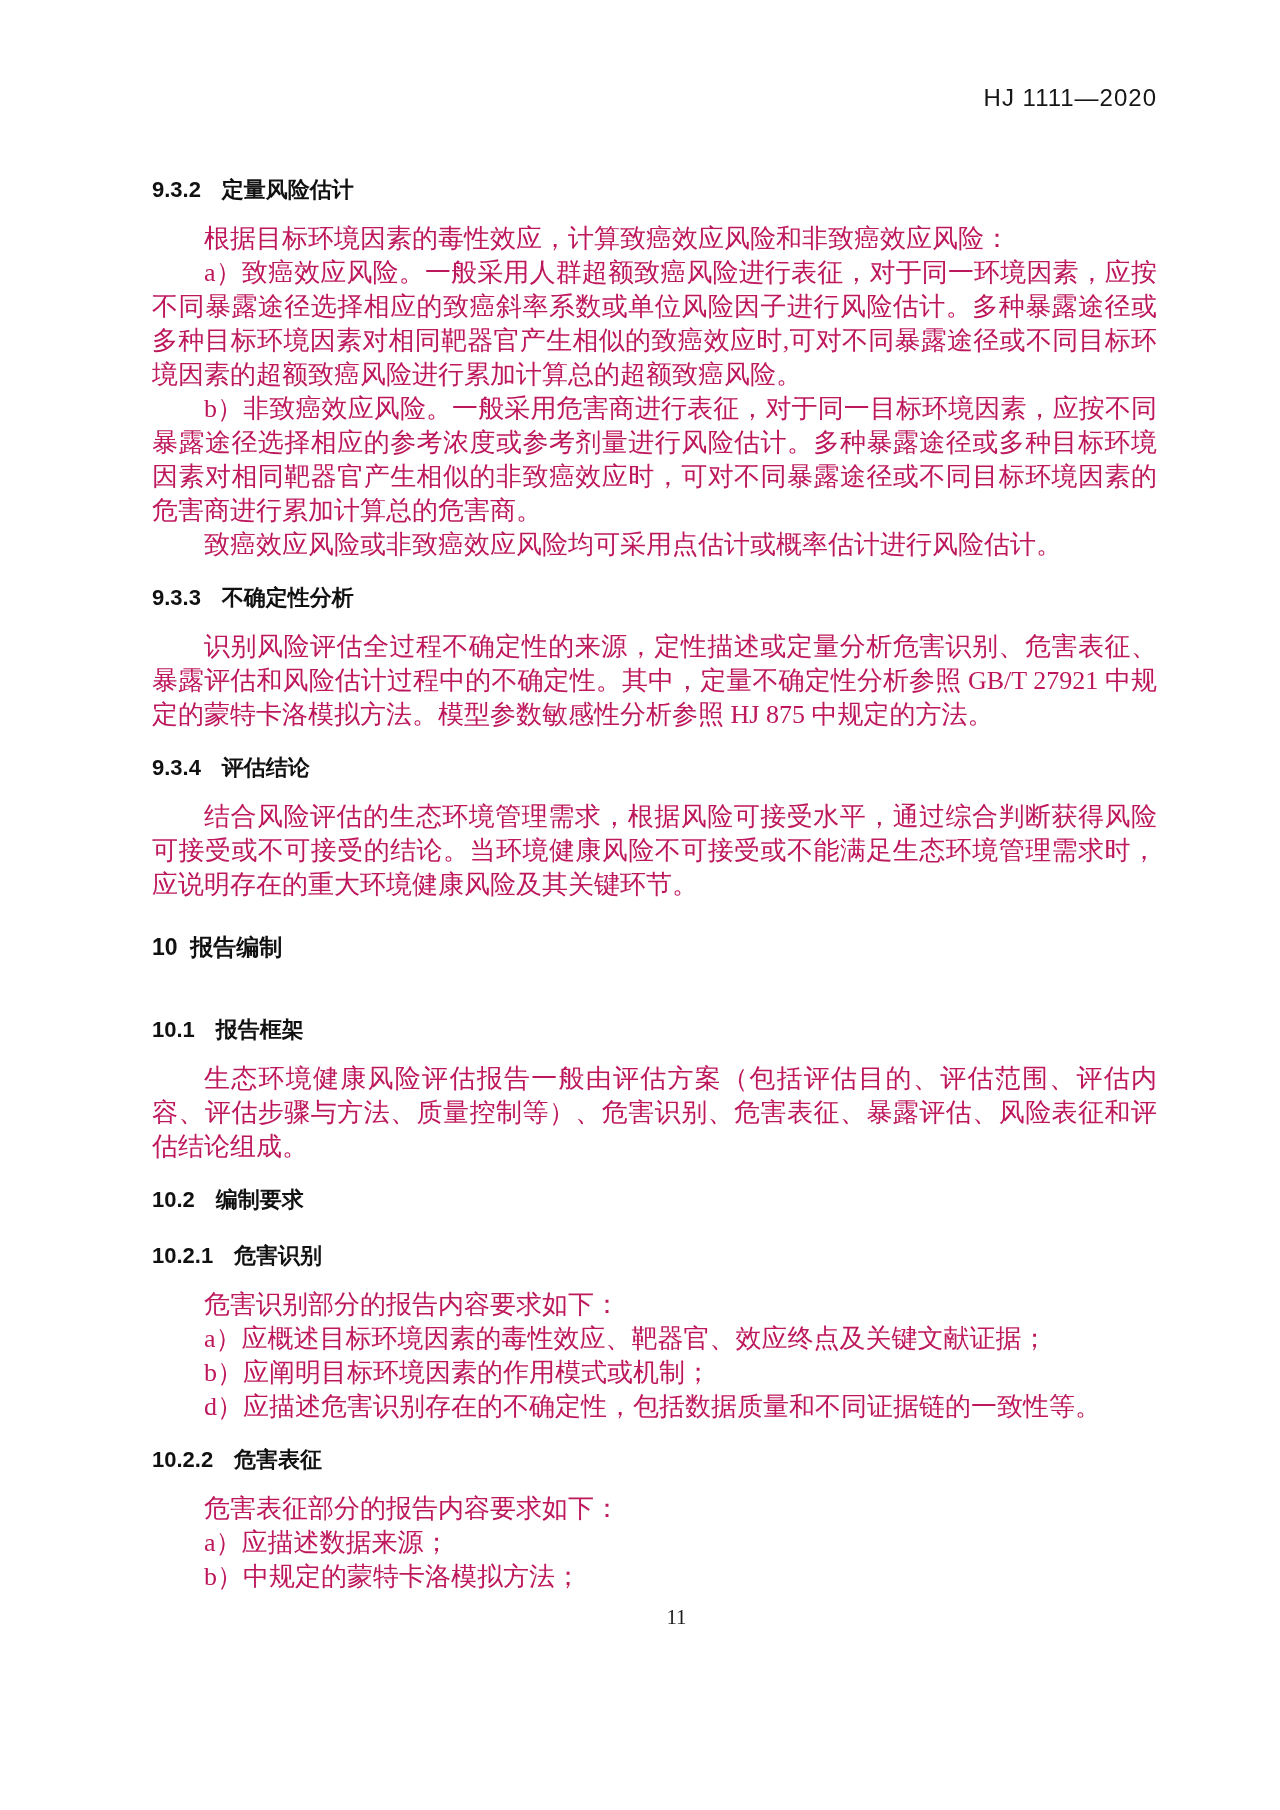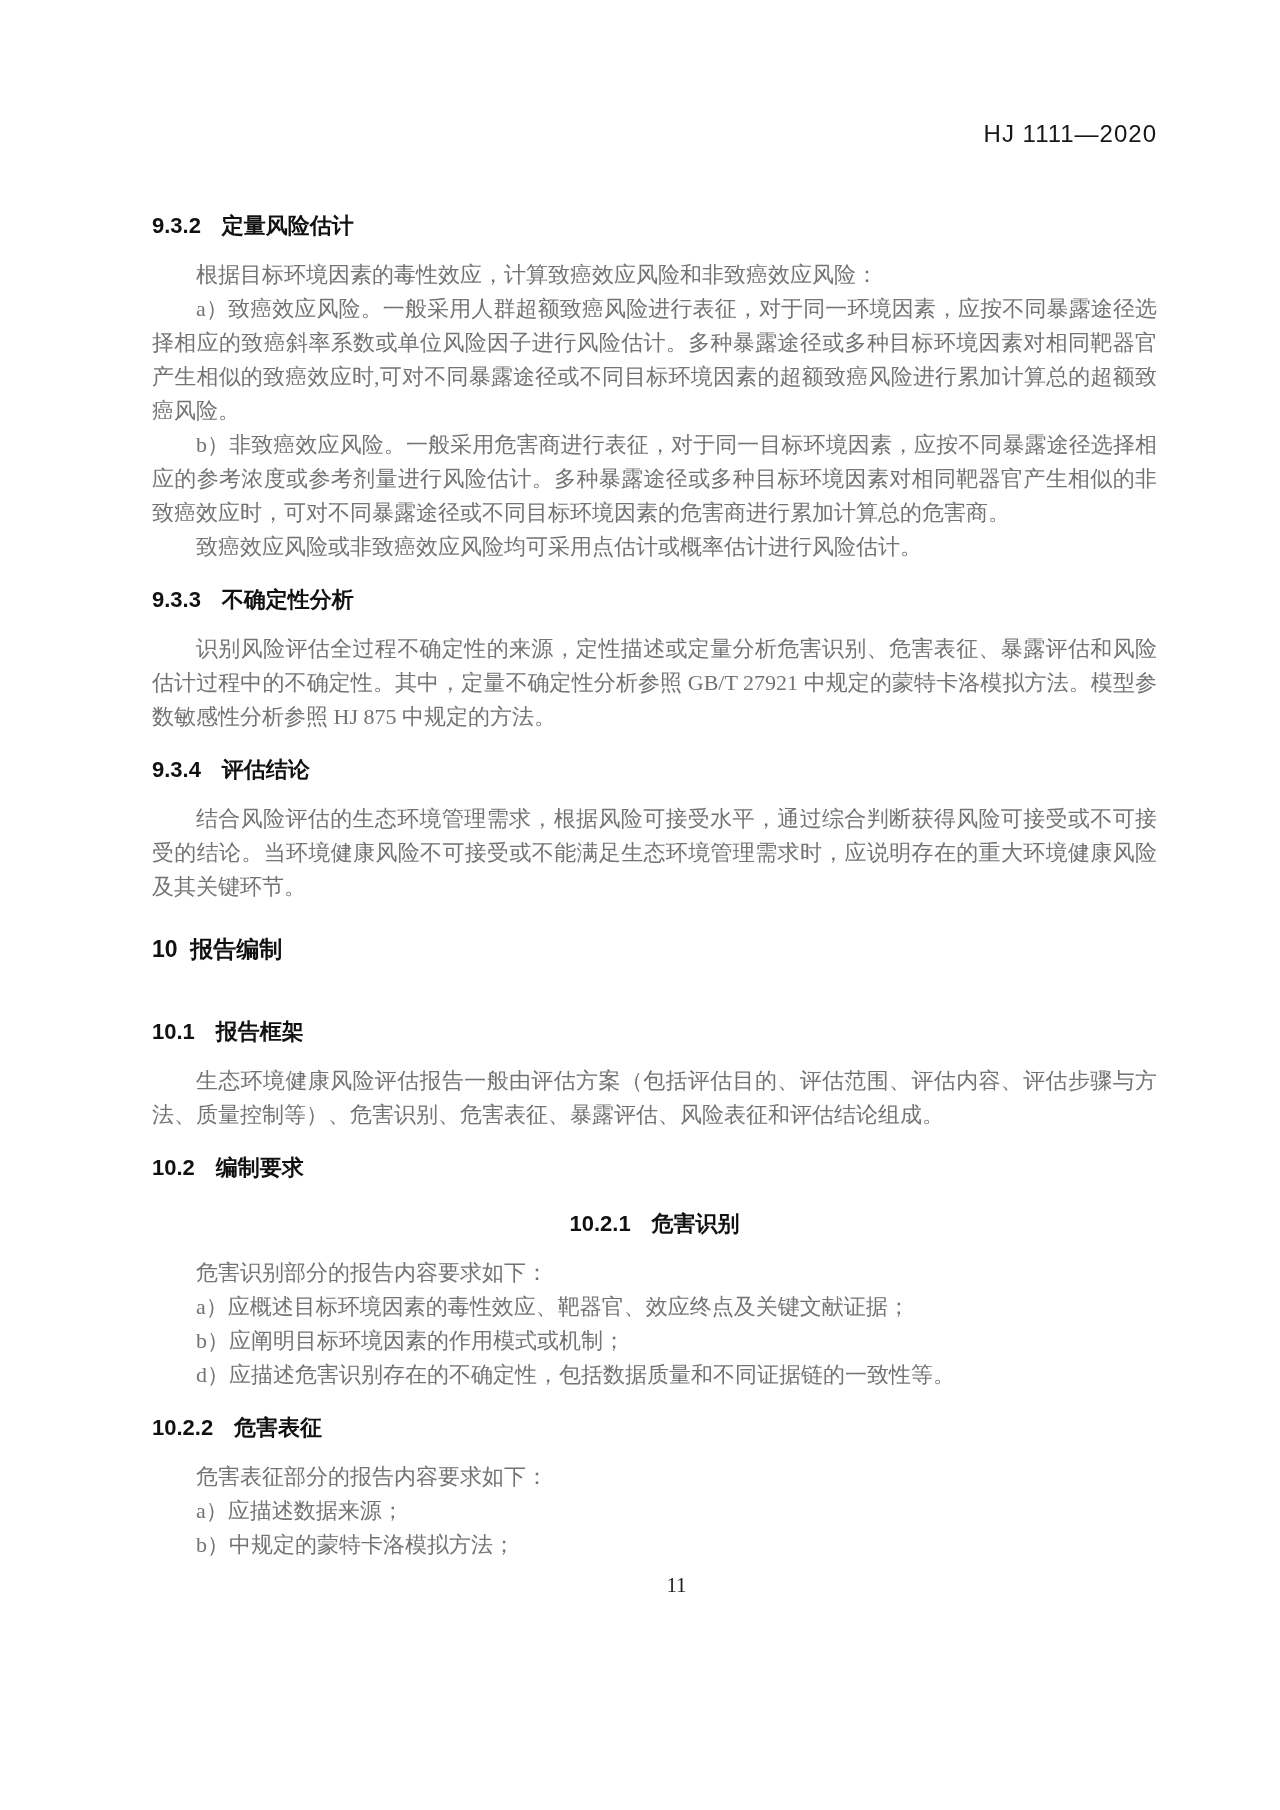--- a/index.html
+++ b/index.html
@@ -16,58 +16,58 @@
     color: #1f1f1f;
     overflow: hidden;
   }
   .content {
     position: absolute;
     left: 152px;
     width: 1005px; 
     top: 0;
   }
   .doc-header {
-    padding-top: 120px;
+    padding-top: 84px;
     text-align: right;
     font-family: "Liberation Sans", "DejaVu Sans", sans-serif;
     font-size: 24px;
     line-height: 28px;
     letter-spacing: 1px;
     color: #161616;
   }
   
   .para {
     margin: 0;
     font-family: "Liberation Serif", "DejaVu Serif", serif;
-    font-size: 22px;
+    font-size: 26px;
     line-height: 34px;
     text-align: justify;
     text-indent: 2em;
-    color: #737373;
+    color: #be185d;
   }
   
   .h3 {
     margin: 20px 0 16px 0;
     font-family: "Liberation Sans", "DejaVu Sans", sans-serif;
     font-weight: bold;
     font-size: 22px;
     line-height: 32px;
     color: #111111;
   }
   .h2 {
     margin: 28px 0 50px 0;
     font-family: "Liberation Sans", "DejaVu Sans", sans-serif;
     font-weight: bold;
     font-size: 23px;
     line-height: 34px;
     color: #111111;
   }
   #blocks > .h3:first-child { margin-top: 62px; }
   .h2 + .h3 { margin-top: 0; }
-  .h3 + .h3 { margin-top: 24px; text-align: center; }
+  .h3 + .h3 { margin-top: 24px; }
   .h2 .num { margin-right: 0.55em; }
   .h3 .num { margin-right: 0.95em; }
   .page-number {
     margin-top: 10px;
     text-align: center;
     font-family: "Liberation Serif", "DejaVu Serif", serif;
     font-size: 21px;
     line-height: 26px;
     color: #1c1c1c;
     transform: translateX(22px);

